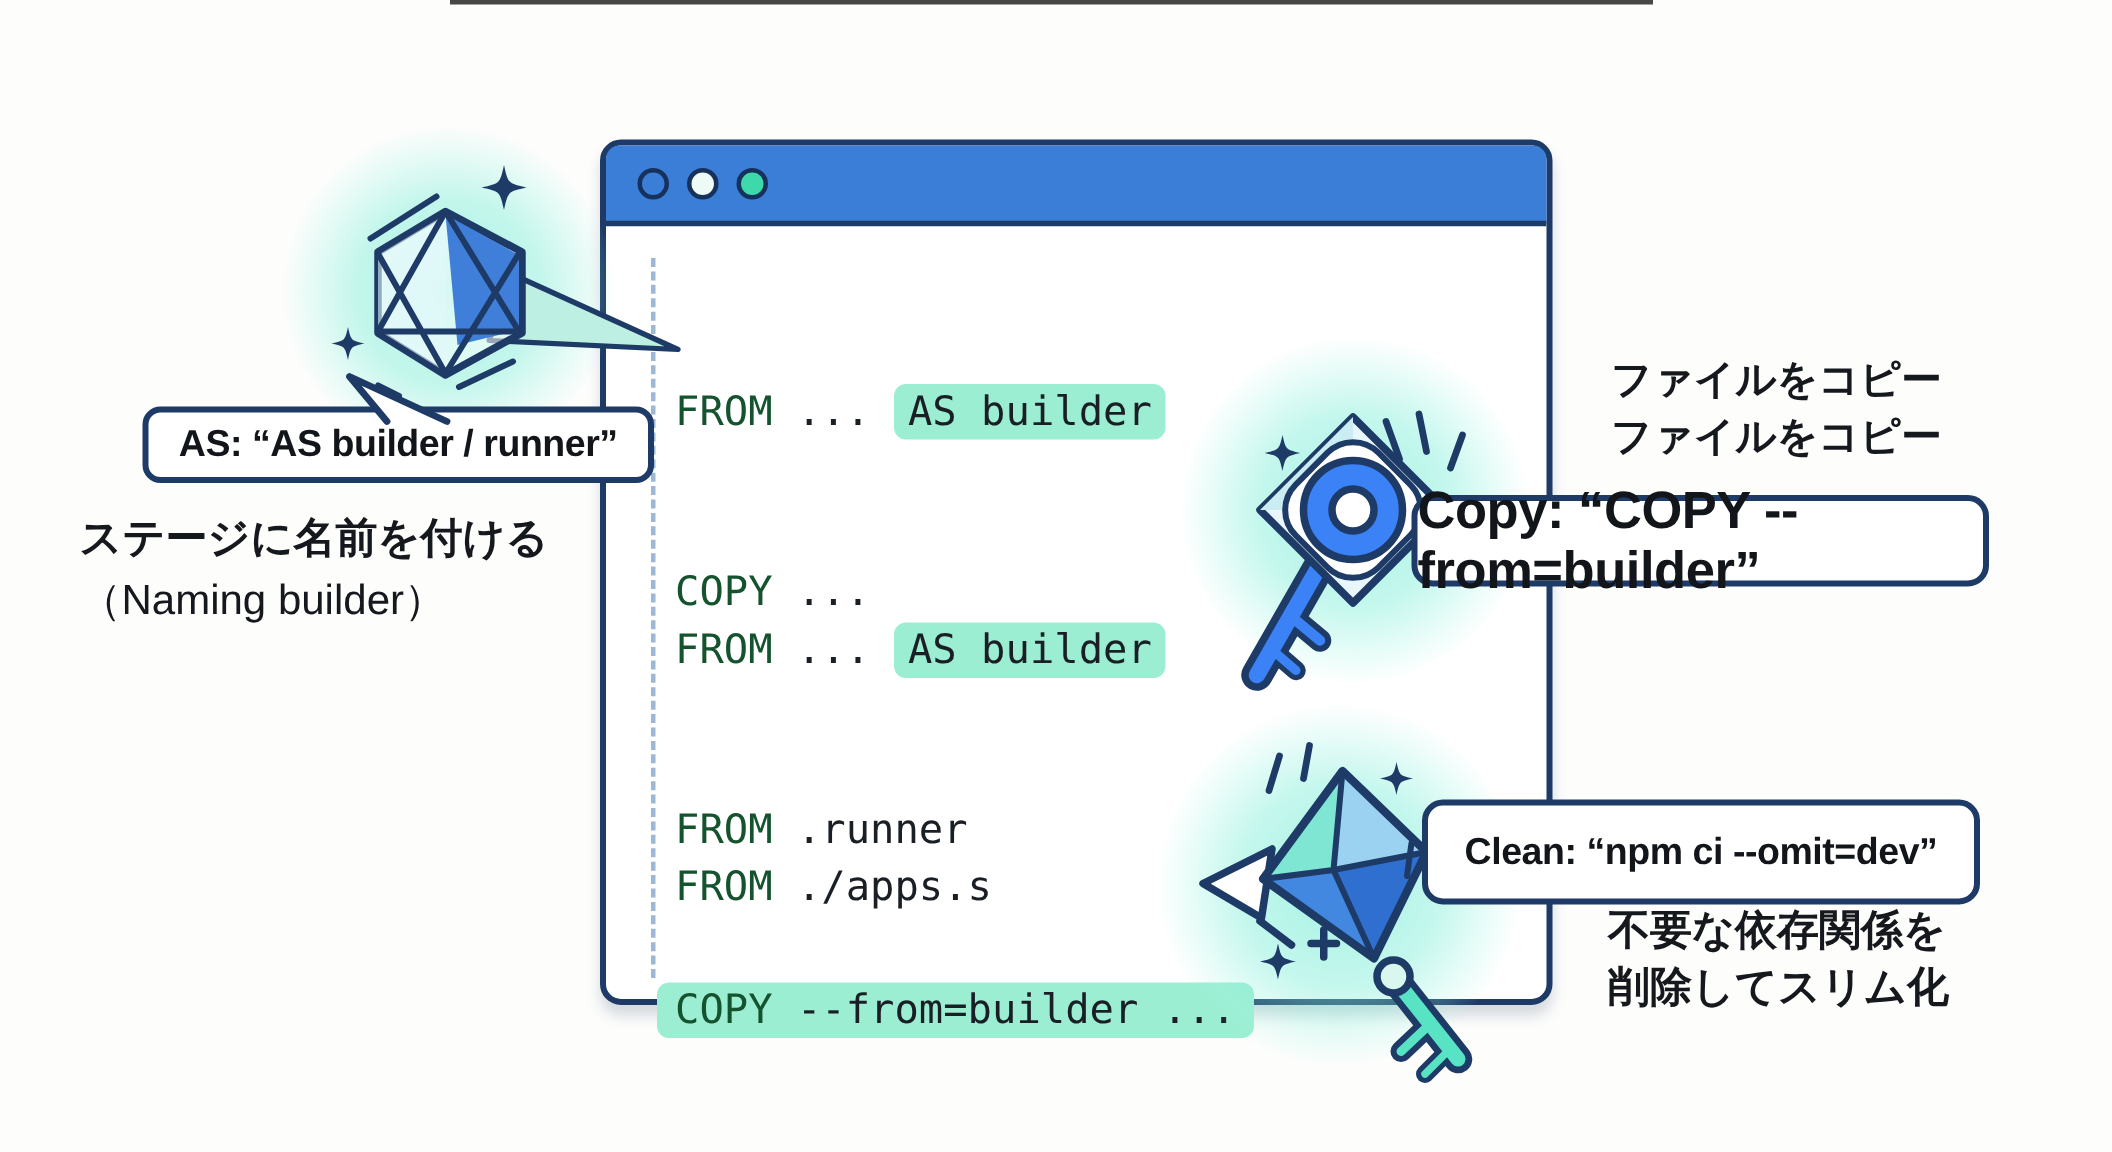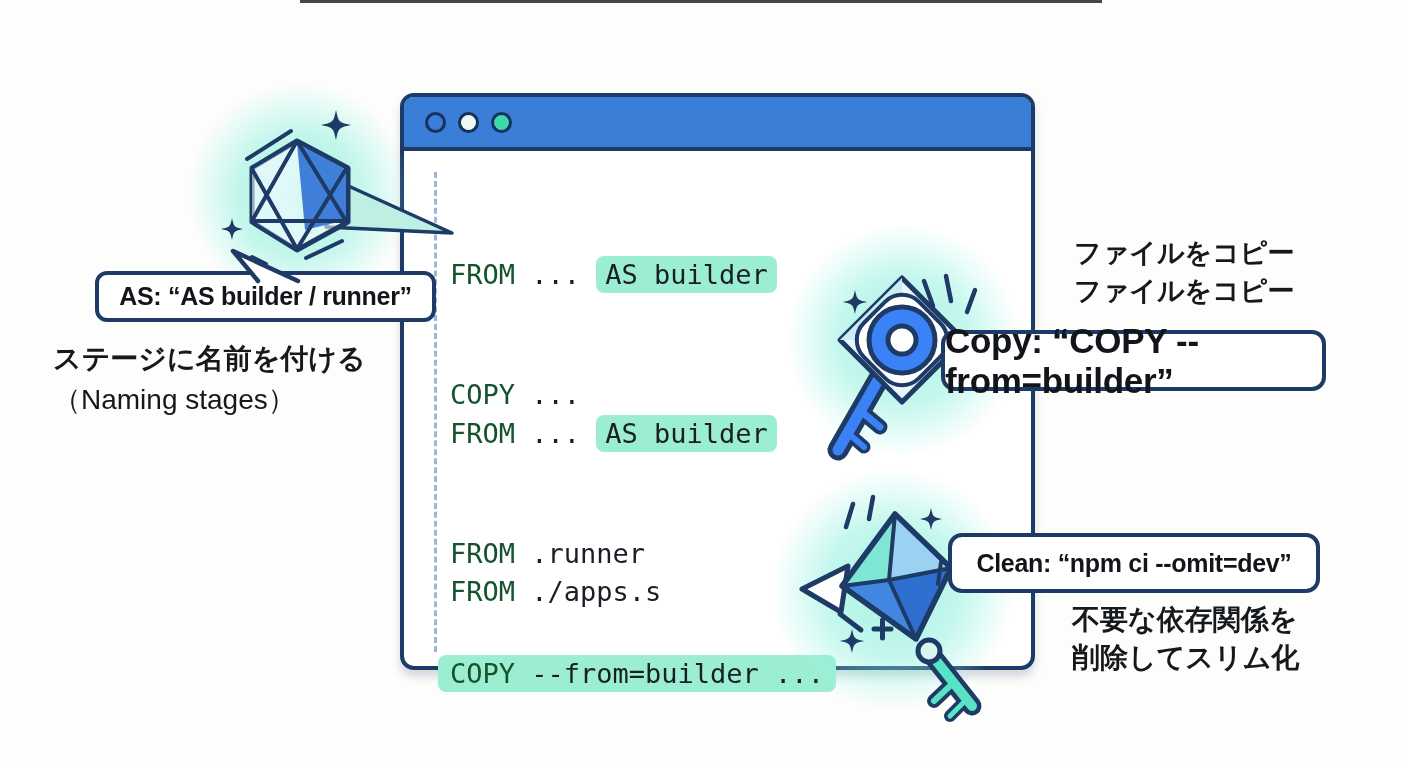--- a/index.html
+++ b/index.html
@@ -32,21 +32,21 @@
 
   .overlay{position:absolute;left:0;top:0;width:1408px;height:768px;z-index:20;pointer-events:none;}
   .overlay2{z-index:35;}
 
   
   .bubble{position:absolute;background:#ffffff;border:4.5px solid #1d3b66;border-radius:14px;z-index:30;
           display:flex;align-items:center;justify-content:center;font-weight:700;color:#121519;
           letter-spacing:-0.3px;box-sizing:border-box;}
   .b-as   {left:95px; top:271px;width:341px;height:51px;font-size:25px;border-radius:12px;}
   .b-copy {left:941px;top:330px;width:385px;height:61px;font-size:35px;}
-  .b-clean{left:948px;top:533px;width:372px;height:60px;font-size:25px;}
+  .b-clean{left:948px;top:533px;width:372px;height:70px;font-size:25px;}
 
   
   .cap{position:absolute;z-index:30;color:#15181c;}
   .cap-left{left:53px;top:338px;width:334px;text-align:left;}
   .cap-left .l1{font-size:28px;font-weight:700;line-height:41px;}
   .cap-left .l2{font-size:28px;font-weight:500;line-height:41px;}
   .cap-tr{left:1074px;top:234px;font-size:27px;font-weight:700;line-height:38px;}
   .cap-br{left:1072px;top:601px;font-size:28px;font-weight:700;line-height:38px;}
 </style>
 </head>
@@ -152,21 +152,21 @@
   <div class="bubble b-clean">
       <span>Clean: “npm ci --omit=dev”</span>
     </div>
 
   <svg class="overlay overlay2" viewBox="0 0 1408 768">
     <path d="M258,281 L233,251 L298,281" fill="#ffffff" stroke="#1d3b66" stroke-width="4.5" stroke-linecap="round" stroke-linejoin="round"></path>
   </svg>
 
   <div class="cap cap-left">
     <div class="l1">ステージに名前を付ける</div>
-    <div class="l2">（Naming stages）</div>
+    <div class="l2">（Naming builder）</div>
   </div>
   <div class="cap cap-tr">
     <div>ファイルをコピー</div>
     <div>ファイルをコピー</div>
   </div>
   <div class="cap cap-br">
     <div>不要な依存関係を</div>
     <div>削除してスリム化</div>
   </div>
 </div>

